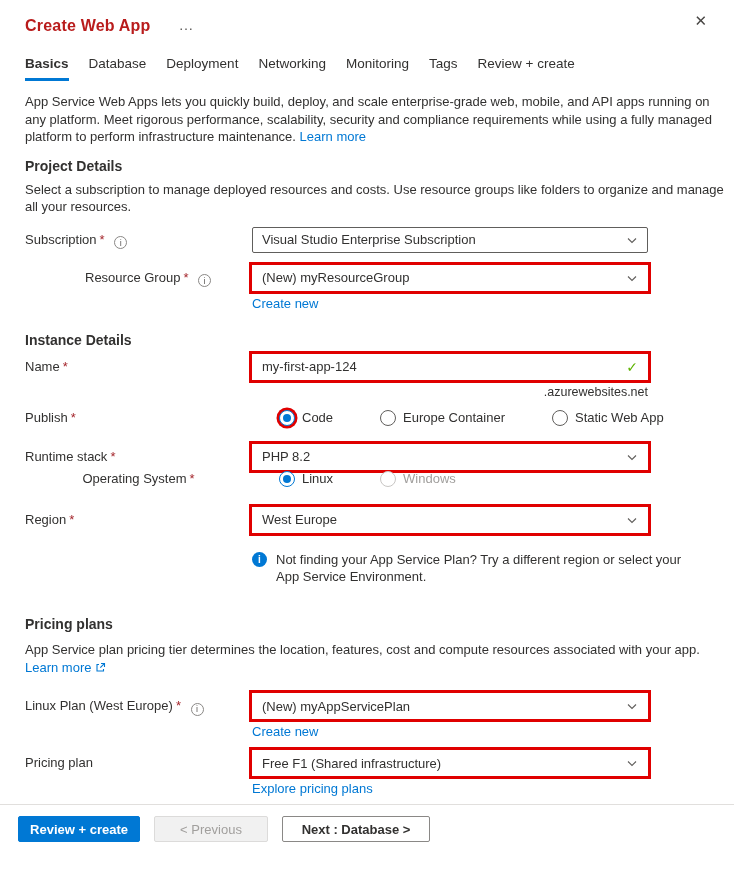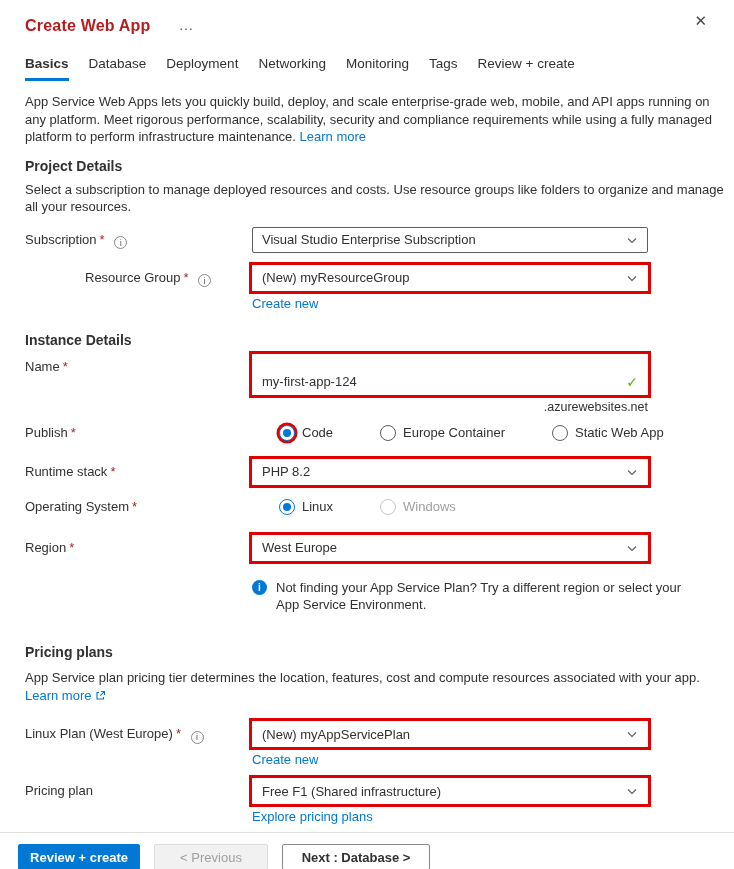--- a/index.html
+++ b/index.html
@@ -50,21 +50,21 @@
   .control-col{width:396px;flex:none;}
 
   .dropdown{position:relative;display:flex;align-items:center;height:26px;border:1px solid var(--border-gray);
     border-radius:2px;background:#fff;padding:0 28px 0 9px;cursor:pointer;}
   .dd-text{white-space:nowrap;overflow:hidden;}
   .chev{position:absolute;right:9px;top:7px;}
 
   .annotated{border:3px solid var(--annotation-red);margin:-3px;}
   .annotated .dropdown,.annotated .textfield{border-color:transparent;}
   .textfield{display:flex;align-items:center;height:26px;border:1px solid var(--border-gray);
-    background:#fff;padding:0 9px;margin-top:15px;}
+    background:#fff;padding:0 9px;}
   .valid-check{margin-left:auto;color:var(--success-green);font-size:14px;font-weight:bold;}
 
   .link-row{margin-left:227px;margin-top:5px;line-height:16px;}
   .suffix-row{margin-left:227px;width:396px;text-align:right;margin-top:5px;font-size:12.5px;color:#323130;}
 
   
   .row-radios .row-label{padding-top:1px;}
   .radio-group{display:flex;align-items:center;padding-top:1px;}
   .radio{display:inline-flex;align-items:center;gap:7px;margin-right:20px;cursor:pointer;padding-left:27px;}
   .rb{width:16px;height:16px;border-radius:50%;border:1px solid var(--border-gray);background:#fff;position:relative;flex:none;}
@@ -197,21 +197,21 @@
         <div class="dropdown">
           <span class="dd-text">PHP 8.2</span>
           <svg class="chev" width="12" height="12" viewBox="0 0 12 12">
               <path d="M2 3.5 L6 7.5 L10 3.5" fill="none" stroke="#605e5c" stroke-width="1.1"></path>
             </svg>
         </div>
       </div>
     </div>
   </div>
 
-  <div class="row row-radios" style="margin-top:13px;">
+  <div class="row row-radios" style="text-align:center;">
     <div class="row-label">
       <span>Operating System</span><span class="req">*</span>
     </div>
     <div class="radio-group">
       <label class="radio">
         <span class="rb sel"></span>
         <span class="rlabel">Linux</span>
       </label>
       <label class="radio">
         <span class="rb dis"></span>

